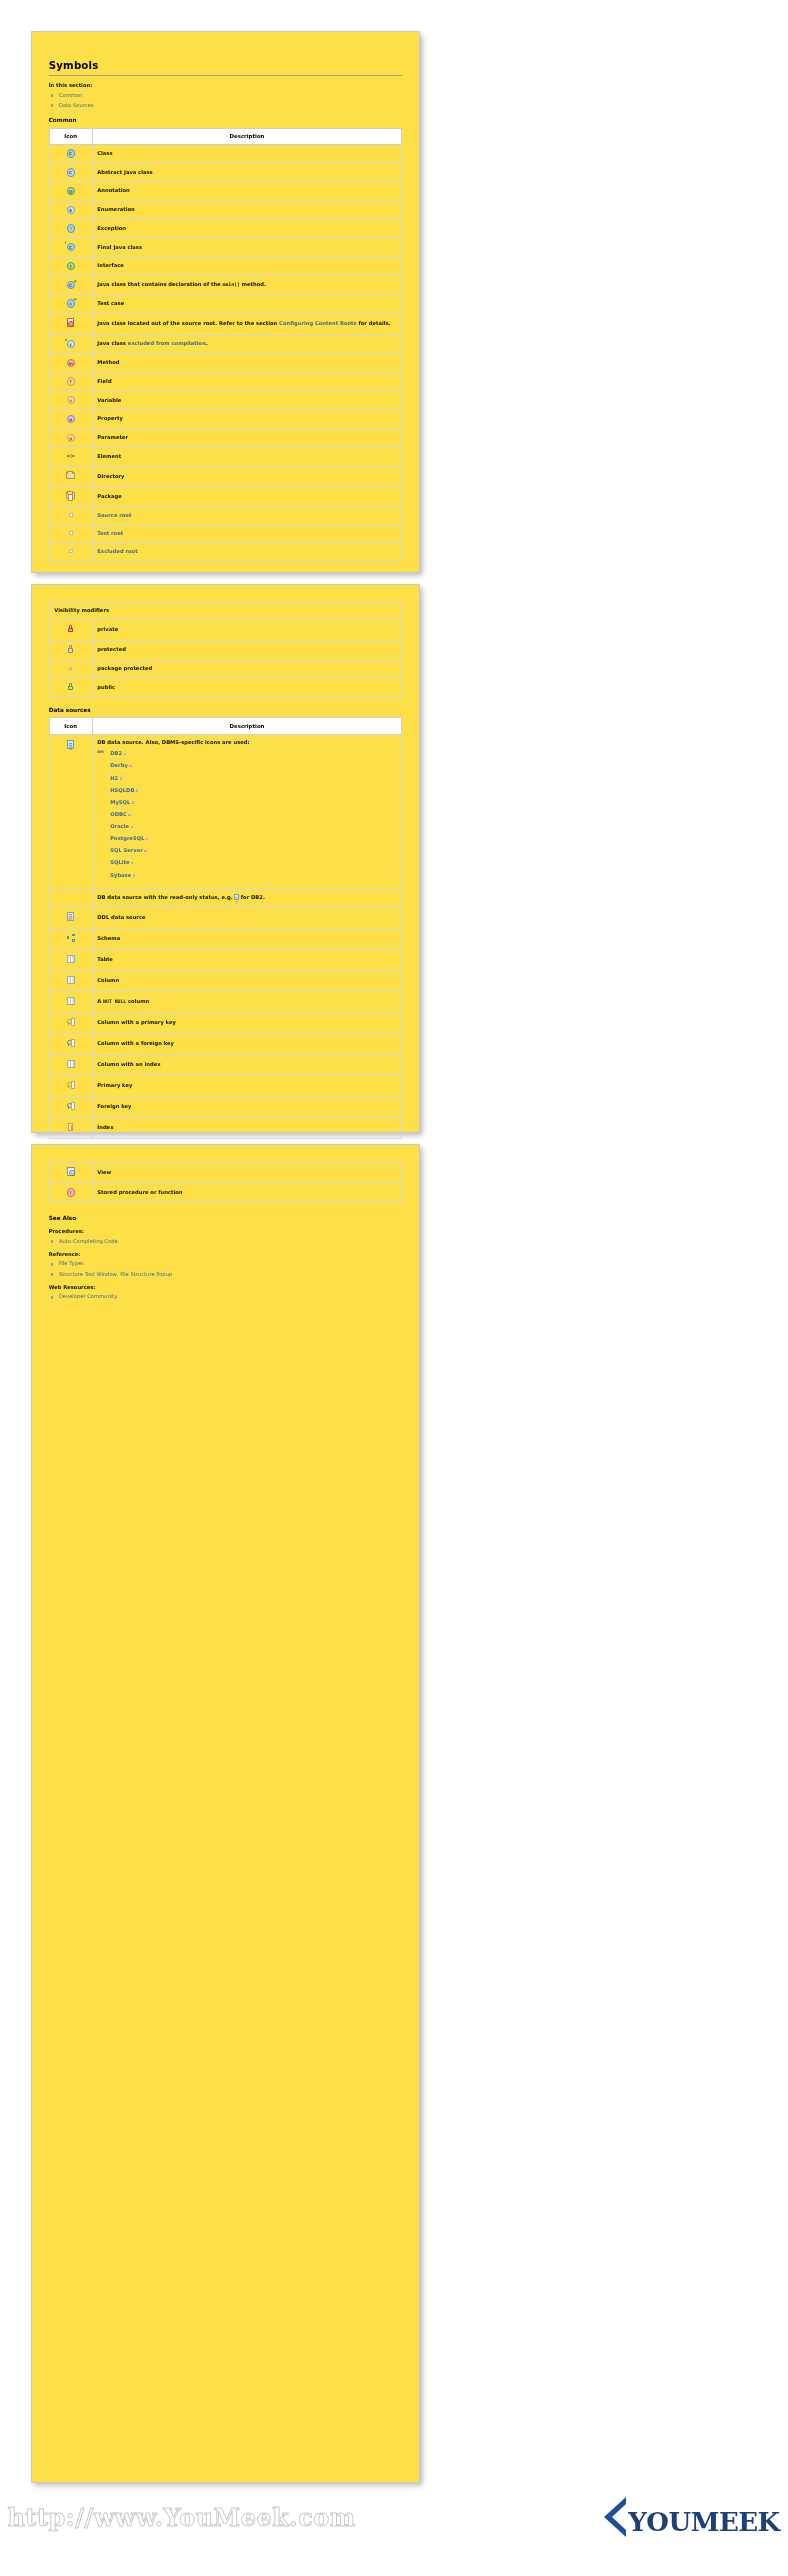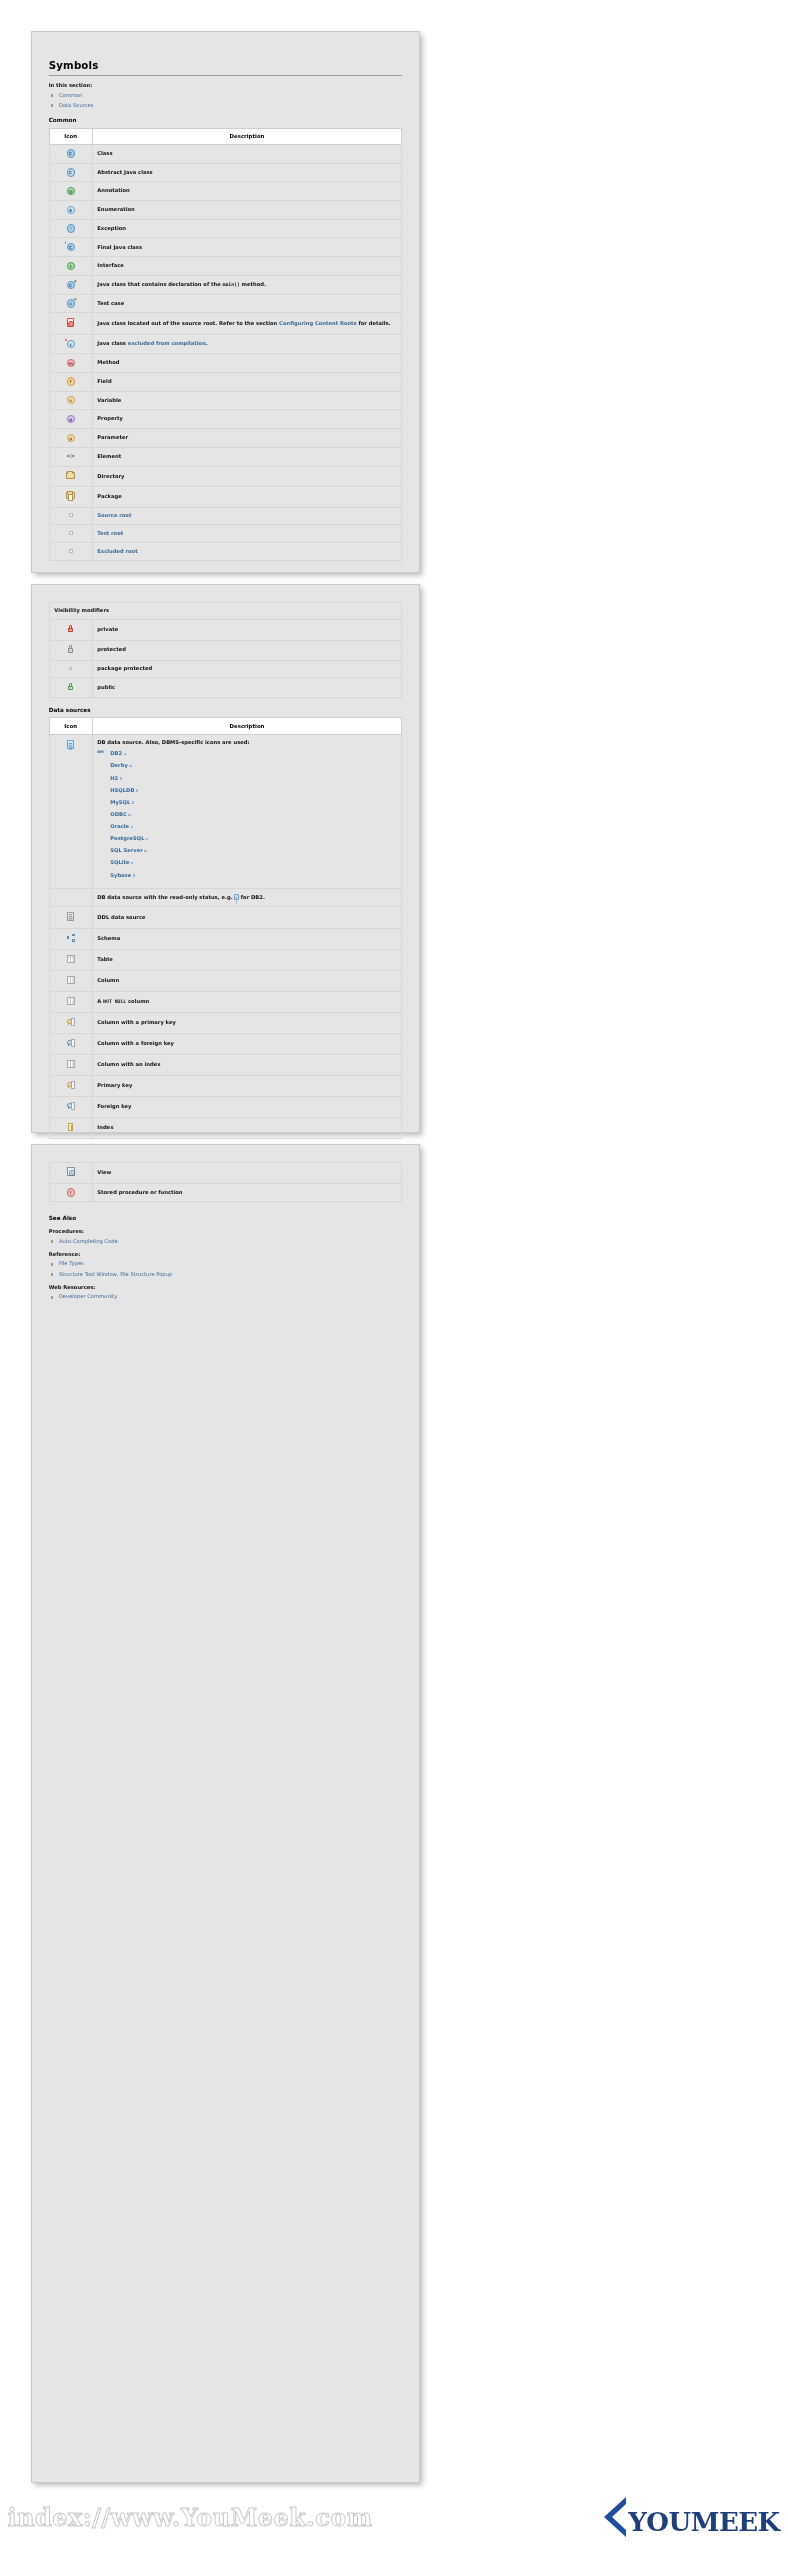--- a/index.html
+++ b/index.html
@@ -11,21 +11,21 @@
     font-family: "DejaVu Sans", "Liberation Sans", sans-serif;
     position: relative;
     overflow: hidden;
   }
   .page-stack { position:absolute; left:0; top:0; width:789px; }
 
   .sheet {
     position: absolute;
     left: 31px;
     width: 389px;
-    background: #e5e5e5;
+    background: #fde047;
     border: 0.9px solid #c9c9c9;
     box-shadow: 2.8px 2.8px 5.6px rgba(0,0,0,0.28);
   }
   .sheet-inner { padding: 0 16.7px; }
 
   #sheet1 { top: 31px;   height: 542px; }
   #sheet2 { top: 584px;  height: 549px; }
   #sheet3 { top: 1144px; height: 1339px; }
 
   h1.title {
@@ -582,20 +582,20 @@
       <p class="sa-grp">Web Resources:</p>
       <ul class="bul">
         <li>
           <span class="sq"></span>
           <a href="#">Developer Community</a><span class="tinysq"></span>
         </li>
       </ul>
     </div>
   </div>
 
-  <div class="wm-url">index://www.YouMeek.com</div>
+  <div class="wm-url">http://www.YouMeek.com</div>
   <div class="wm-logo">
     <span class="arrow"></span>
     <span class="txt">YOUMEEK</span>
   </div>
 
 </div>
 
 
 </body></html>

